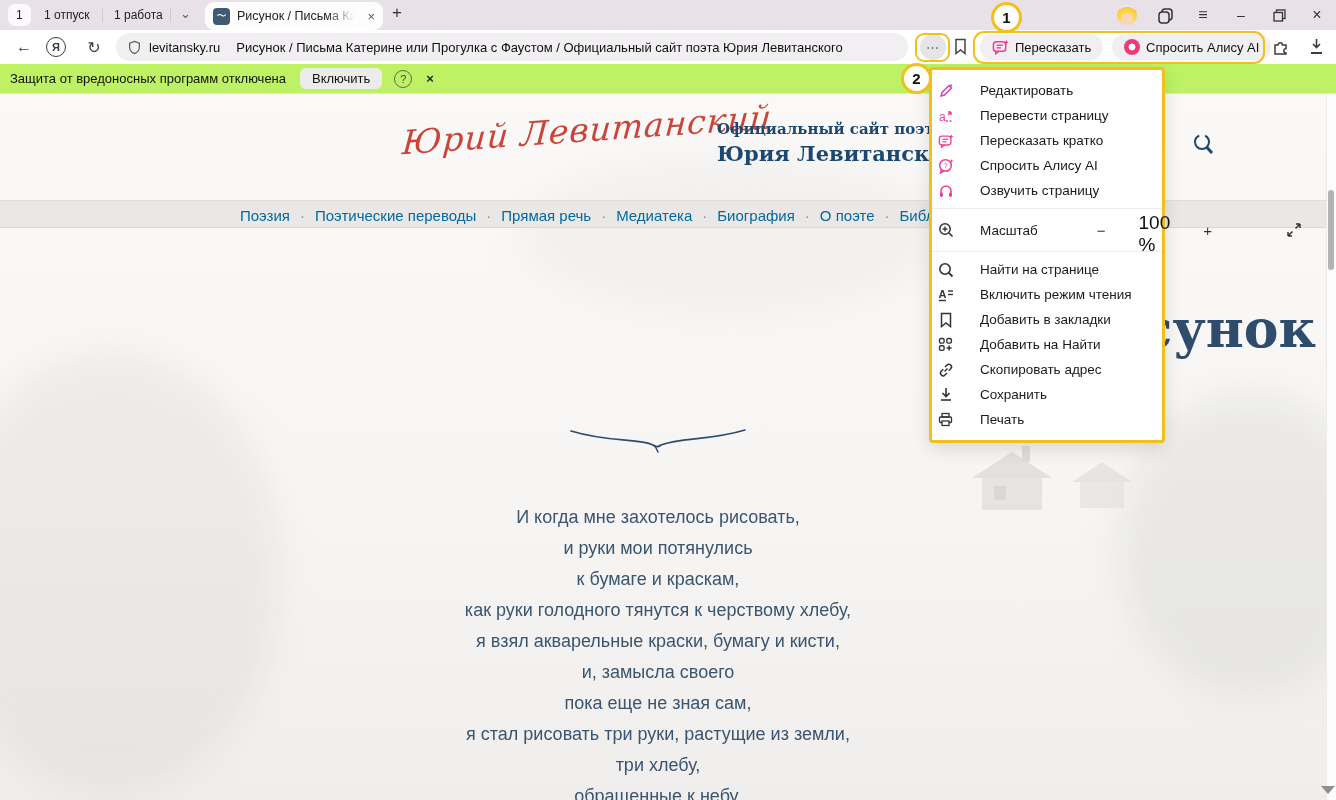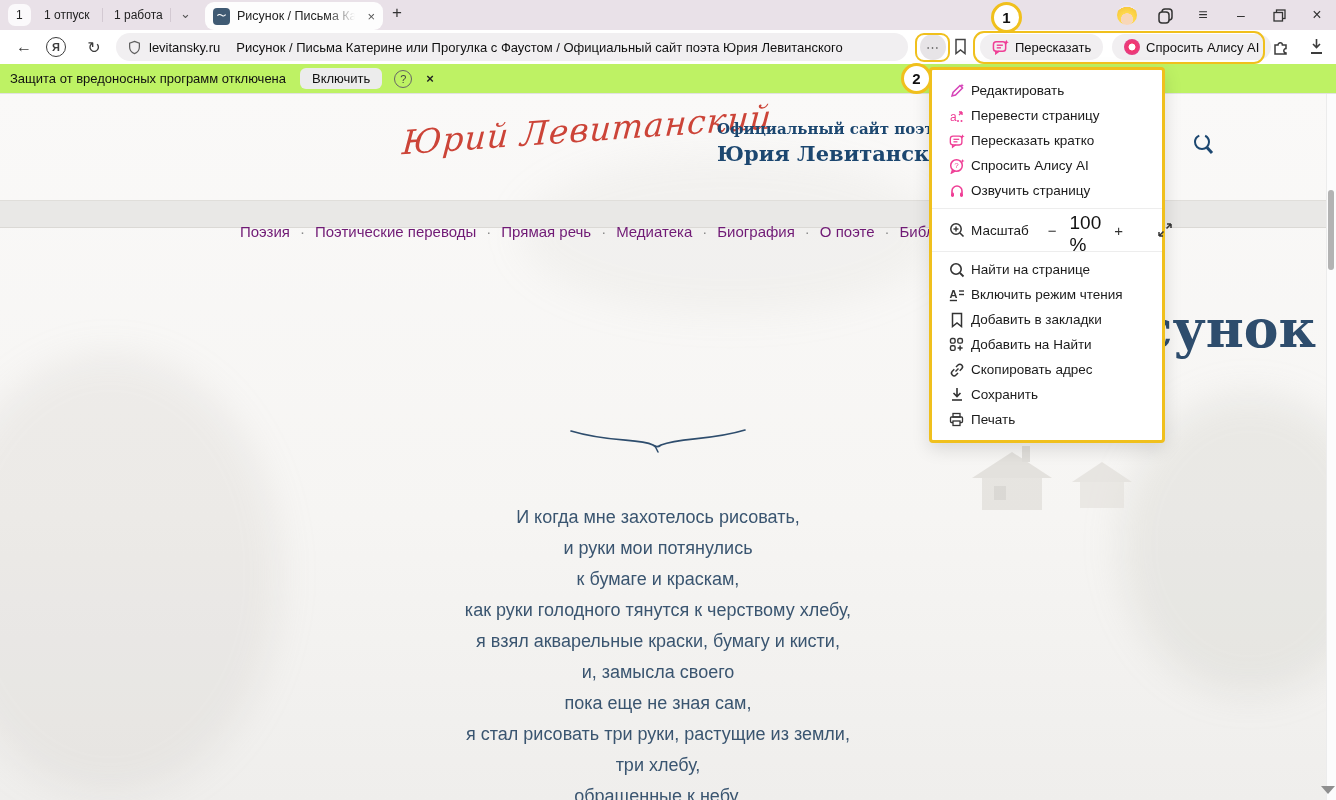--- a/index.html
+++ b/index.html
@@ -64,38 +64,38 @@
   .blob { position:absolute; border-radius:50%; filter:blur(18px); }
   .signature { position:absolute; left:402px; top:18px; width:320px;
                font-family:"DejaVu Serif", serif; font-style:italic; font-size:33px;
                color:#cc4438; transform:rotate(-4deg) skewX(-8deg); letter-spacing:1px; white-space:nowrap; }
   .subtitle { position:absolute; left:717px; top:26px; font-family:"DejaVu Serif", serif; color:#1c4770; }
   .subtitle .l1 { font-size:15px; font-weight:bold; }
   .subtitle .l2 { font-size:21px; font-weight:bold; margin-top:3px; }
   .searchicon { position:absolute; left:1192px; top:38px; }
   .navstrip { position:absolute; left:0; top:106px; width:1336px; height:28px; background:#e9e8e6;
               border-top:1px solid #e0deda; border-bottom:1px solid #dbd9d5; }
-  .navrow { position:absolute; left:240px; top:16px; height:28px; display:flex; align-items:center; font-size:15px; color:#701a75; }
+  .navrow { position:absolute; left:240px; top:0; height:28px; display:flex; align-items:center; font-size:15px; color:#0369a1; }
   .nav-item + .nav-item::before { content:"·"; color:#8a8a8a; margin:0 10px; }
   .ptitle { position:absolute; left:0; top:204px; width:1316px; text-align:right;
             font-family:"DejaVu Serif", serif; font-weight:bold; font-size:52px; color:#2e4d6d; }
   .flourish { position:absolute; left:0; top:330px; width:1316px; text-align:center; }
   .poem { position:absolute; left:0; top:408px; width:1316px; text-align:center;
           font-size:18px; line-height:31px; color:#3a5570; }
   .house { position:absolute; left:952px; top:344px; opacity:.6; }
   
   .sbtrack { position:absolute; right:0; top:0; width:10px; height:706px; background:#fcfcfc; border-left:1px solid #ececec; }
   .sbthumb { position:absolute; right:2px; top:96px; width:6px; height:80px; background:#b3b3b3; border-radius:3px; }
   .sbdown { position:absolute; right:1px; bottom:6px; width:0; height:0;
             border-left:7px solid transparent; border-right:7px solid transparent; border-top:8px solid #8f8f8f; }
   
   .menu { position:absolute; left:929px; top:67px; width:236px; background:#fff;
           border:3px solid #f0c01d; border-radius:4px; padding:8px 0; z-index:40;
           box-shadow:0 6px 18px rgba(0,0,0,.12); }
-  .mi { height:25px; display:flex; align-items:center; gap:6px; padding-left:16px;
+  .mi { height:25px; display:flex; align-items:center; gap:26px; padding-left:5px;
         font-size:13.5px; color:#1a1a1a; }
   .ic { width:17px; height:17px; flex:none; display:flex; align-items:center; justify-content:center; }
   .msep { height:1px; background:#ededed; margin:5px 0; }
   .zoomrow { height:32px; padding-right:10px; }
   .spacer { flex:1; }
   .zbtn { font-size:15px; color:#333; padding:0 7px; }
   .zval { font-size:19px; color:#111;margin-top:8px; }
   .zdiv { width:1px; height:18px; background:#ddd; margin:0 7px; }
   
   .ann-circle { position:absolute; width:31px; height:31px; border:3px solid #f0c01d; border-radius:50%;

